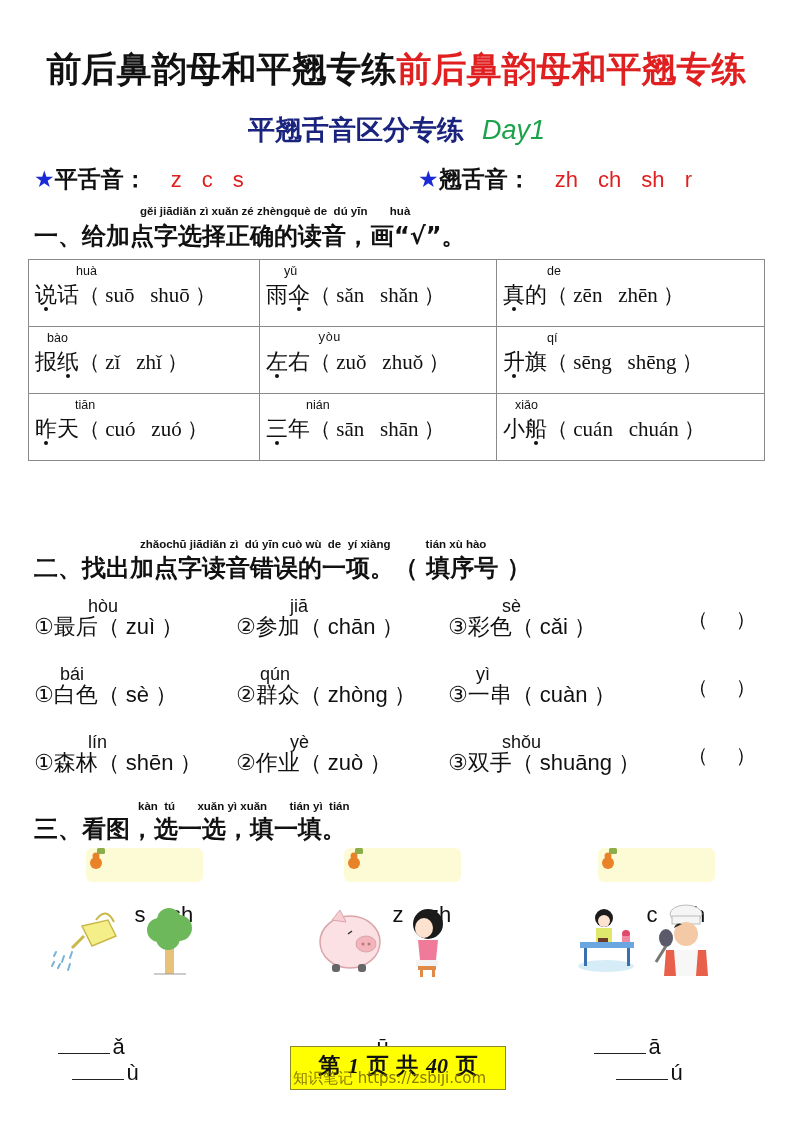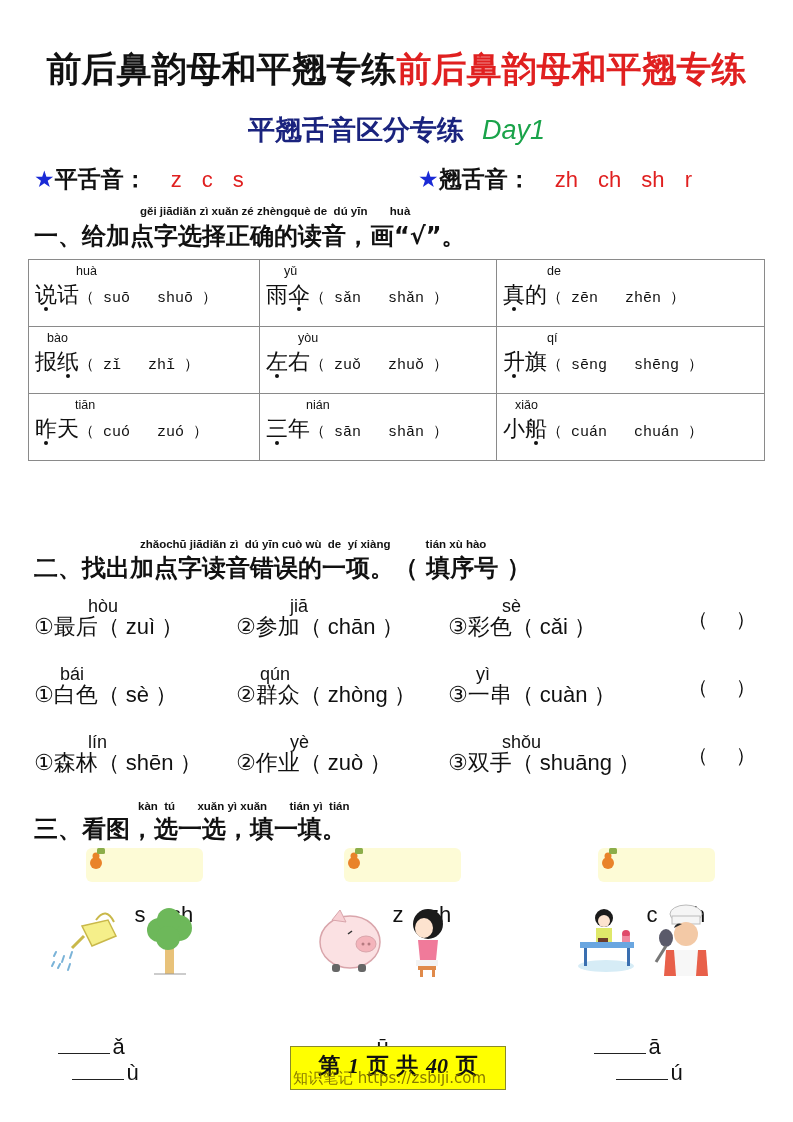--- a/index.html
+++ b/index.html
@@ -22,21 +22,21 @@
 
   .section-title { left: 34px; font-size: 24px; font-weight: bold; white-space: nowrap; }
   .ruby-line { font-size: 11.5px; font-weight: bold; font-family: "Liberation Sans", sans-serif; white-space: pre; color: #111; margin-left: 48px; }
 
   table.grid { position: absolute; left: 28px; top: 259px; border-collapse: collapse; }
   table.grid td { border: 1.5px solid #8a8a8a; height: 66px; padding: 0; vertical-align: top; position: relative; }
   .cell { position: relative; height: 66px; }
   .cell .py { position: absolute; top: 4px; font-size: 12.5px; font-family: "Liberation Sans", sans-serif; padding-left: 14px; }
   .cell .word { position: absolute; top: 20px; left: 6px; font-size: 22px; white-space: nowrap; }
   .word .han { font-family: "DejaVu Serif", serif; }
-  .word .opt { font-family: Liberation Mono, monospace; font-size: 15px; white-space: pre; }
+  .word .opt { font-family: Liberation Serif, serif; font-size: 21px; white-space: pre; }
   .dot { position: relative; }
   .dot::after { content: ""; position: absolute; left: 50%; bottom: -4px; width: 4px; height: 4px;
                 background: #111; border-radius: 50%; transform: translateX(-50%); }
 
   .sentence { left: 34px; top: 469px; width: 740px; }
   .sentence .py-row { position: relative; height: 16px; font-size: 12.5px; font-family: "Liberation Sans", sans-serif; }
   .sentence .py-row span { position: absolute; top: 0; white-space: pre; }
   .sentence .text { font-size: 22px; white-space: pre; }
 
   .q2-row { position: absolute; left: 34px; width: 740px; height: 50px; }
@@ -102,21 +102,21 @@
   </tr>
   <tr>
     <td>
           <div class="cell">
       <span class="py" style="left:4px;">bào</span>
       <span class="word"><span class="han">报</span><span class="han dot">纸</span><span class="opt">（ zǐ   zhǐ ）</span></span>
     </div>
         </td>
     <td>
           <div class="cell">
-      <span class="py" style="left:24px;">yòu</span>
+      <span class="py" style="left:44px;font-family:Liberation Mono, monospace;">yòu</span>
       <span class="word"><span class="han dot">左</span><span class="han">右</span><span class="opt">（ zuǒ   zhuǒ ）</span></span>
     </div>
         </td>
     <td>
           <div class="cell">
       <span class="py" style="left:36px;">qí</span>
       <span class="word"><span class="han dot">升</span><span class="han">旗</span><span class="opt">（ sēng   shēng ）</span></span>
     </div>
         </td>
   </tr>

